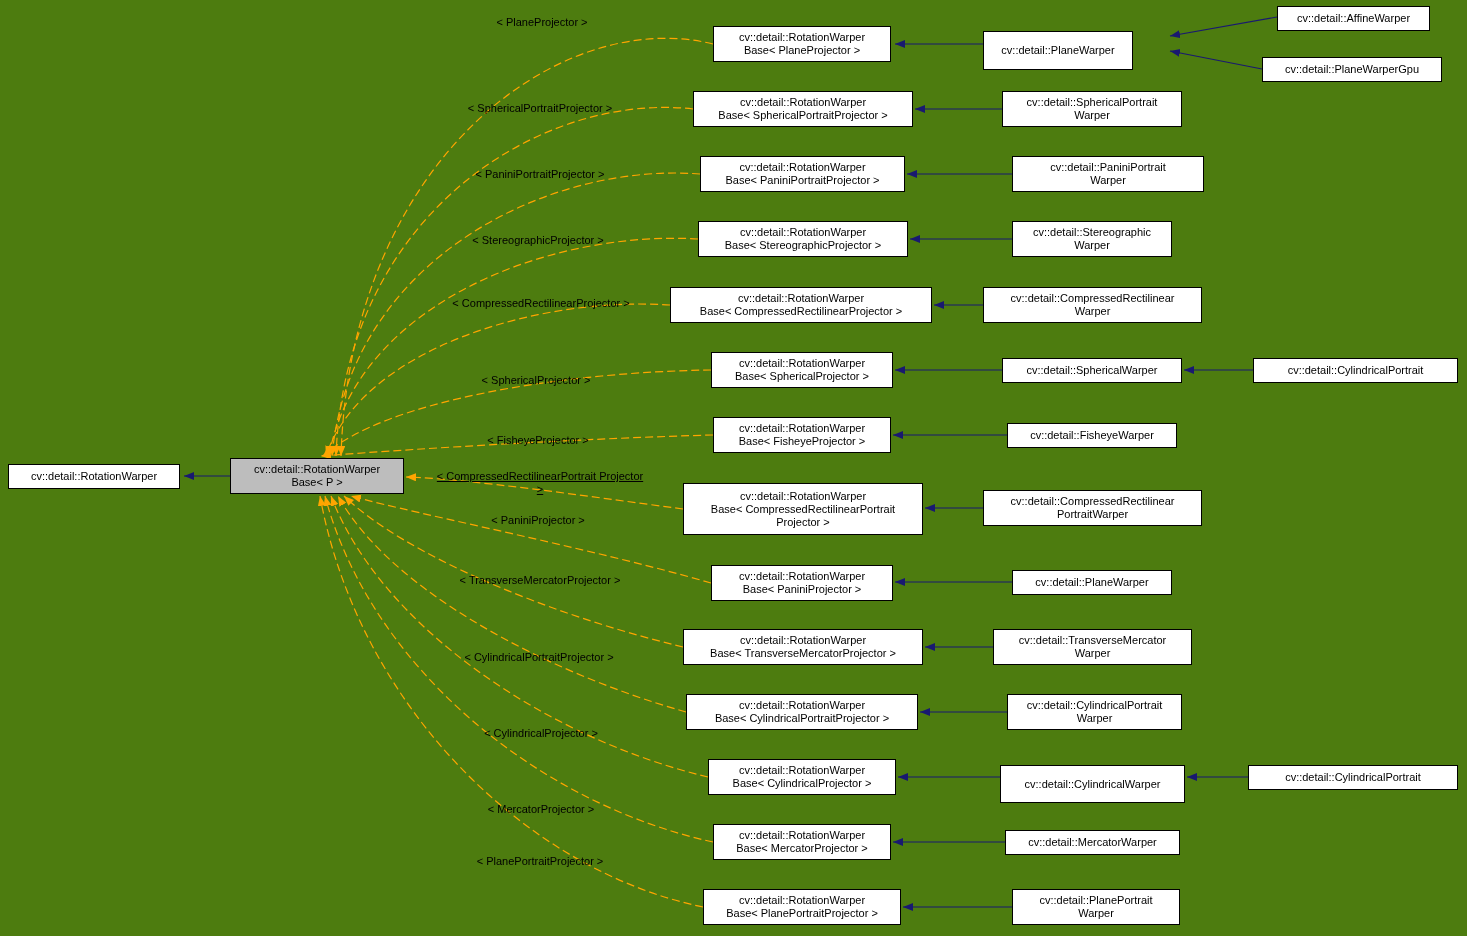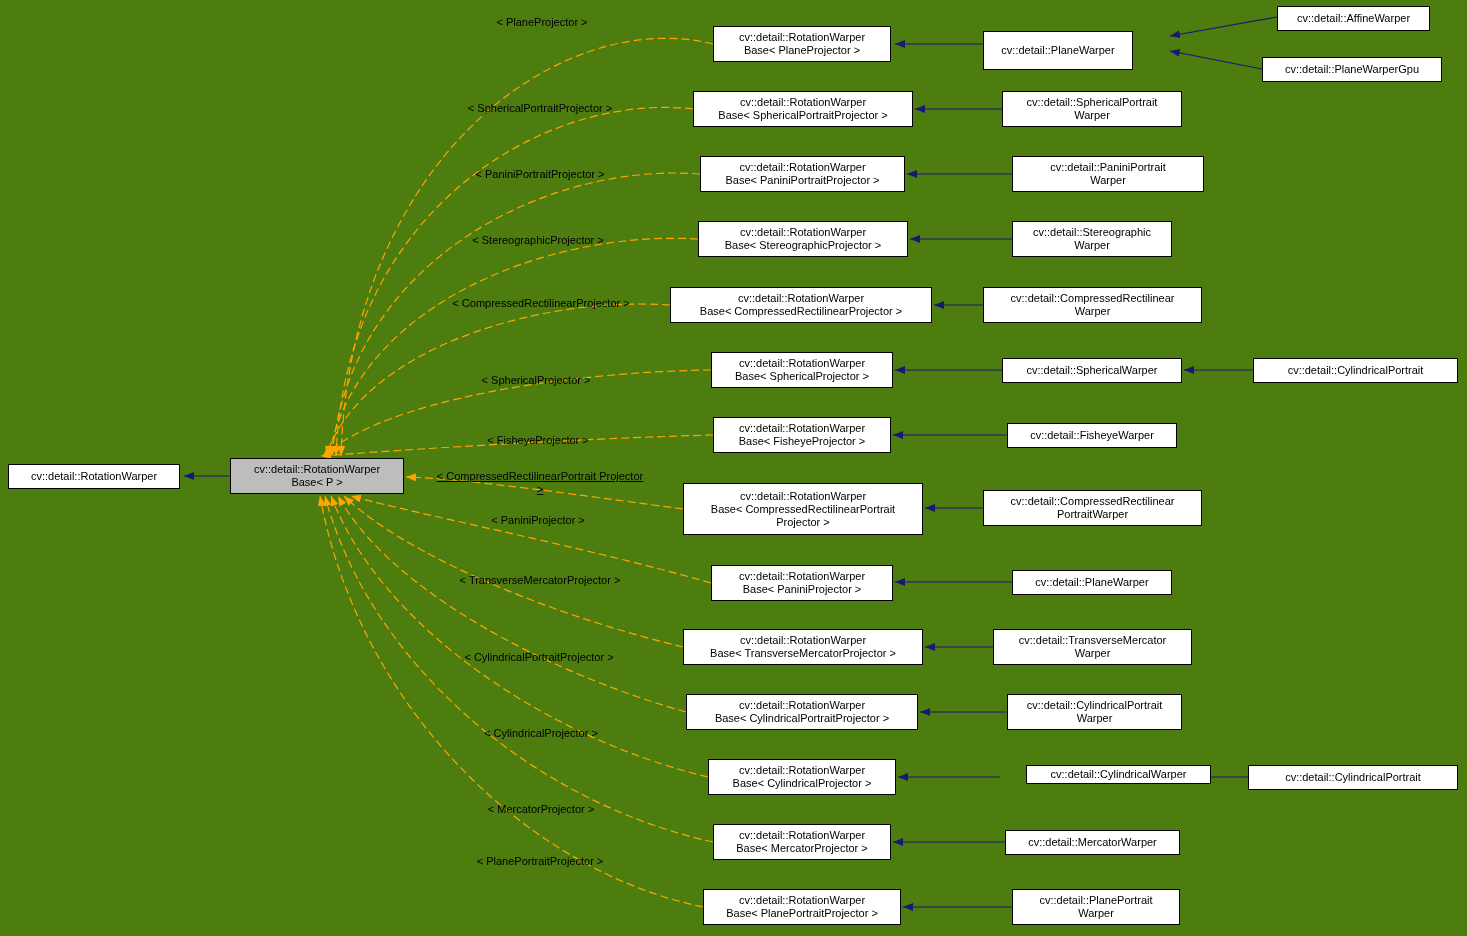--- a/index.html
+++ b/index.html
@@ -201,21 +201,21 @@
   </div>
   <div class="node" style="left:1007px;top:694px;width:175px;height:36px">
     <span>cv::detail::CylindricalPortrait</span>
     <span>Warper</span>
   </div>
 
   <div class="node" style="left:708px;top:759px;width:188px;height:36px">
     <span>cv::detail::RotationWarper</span>
     <span>Base&lt; CylindricalProjector &gt;</span>
   </div>
-  <div class="node" style="left:1026px;top:765px;width:185px;height:19px">
+  <div class="node" style="left:1000px;top:765px;width:185px;height:38px">
     <span>cv::detail::CylindricalWarper</span>
   </div>
   <div class="node" style="left:1248px;top:765px;width:210px;height:25px">
     <span>cv::detail::CylindricalPortrait</span>
   </div>
 
   <div class="node" style="left:713px;top:824px;width:178px;height:36px">
     <span>cv::detail::RotationWarper</span>
     <span>Base&lt; MercatorProjector &gt;</span>
   </div>

